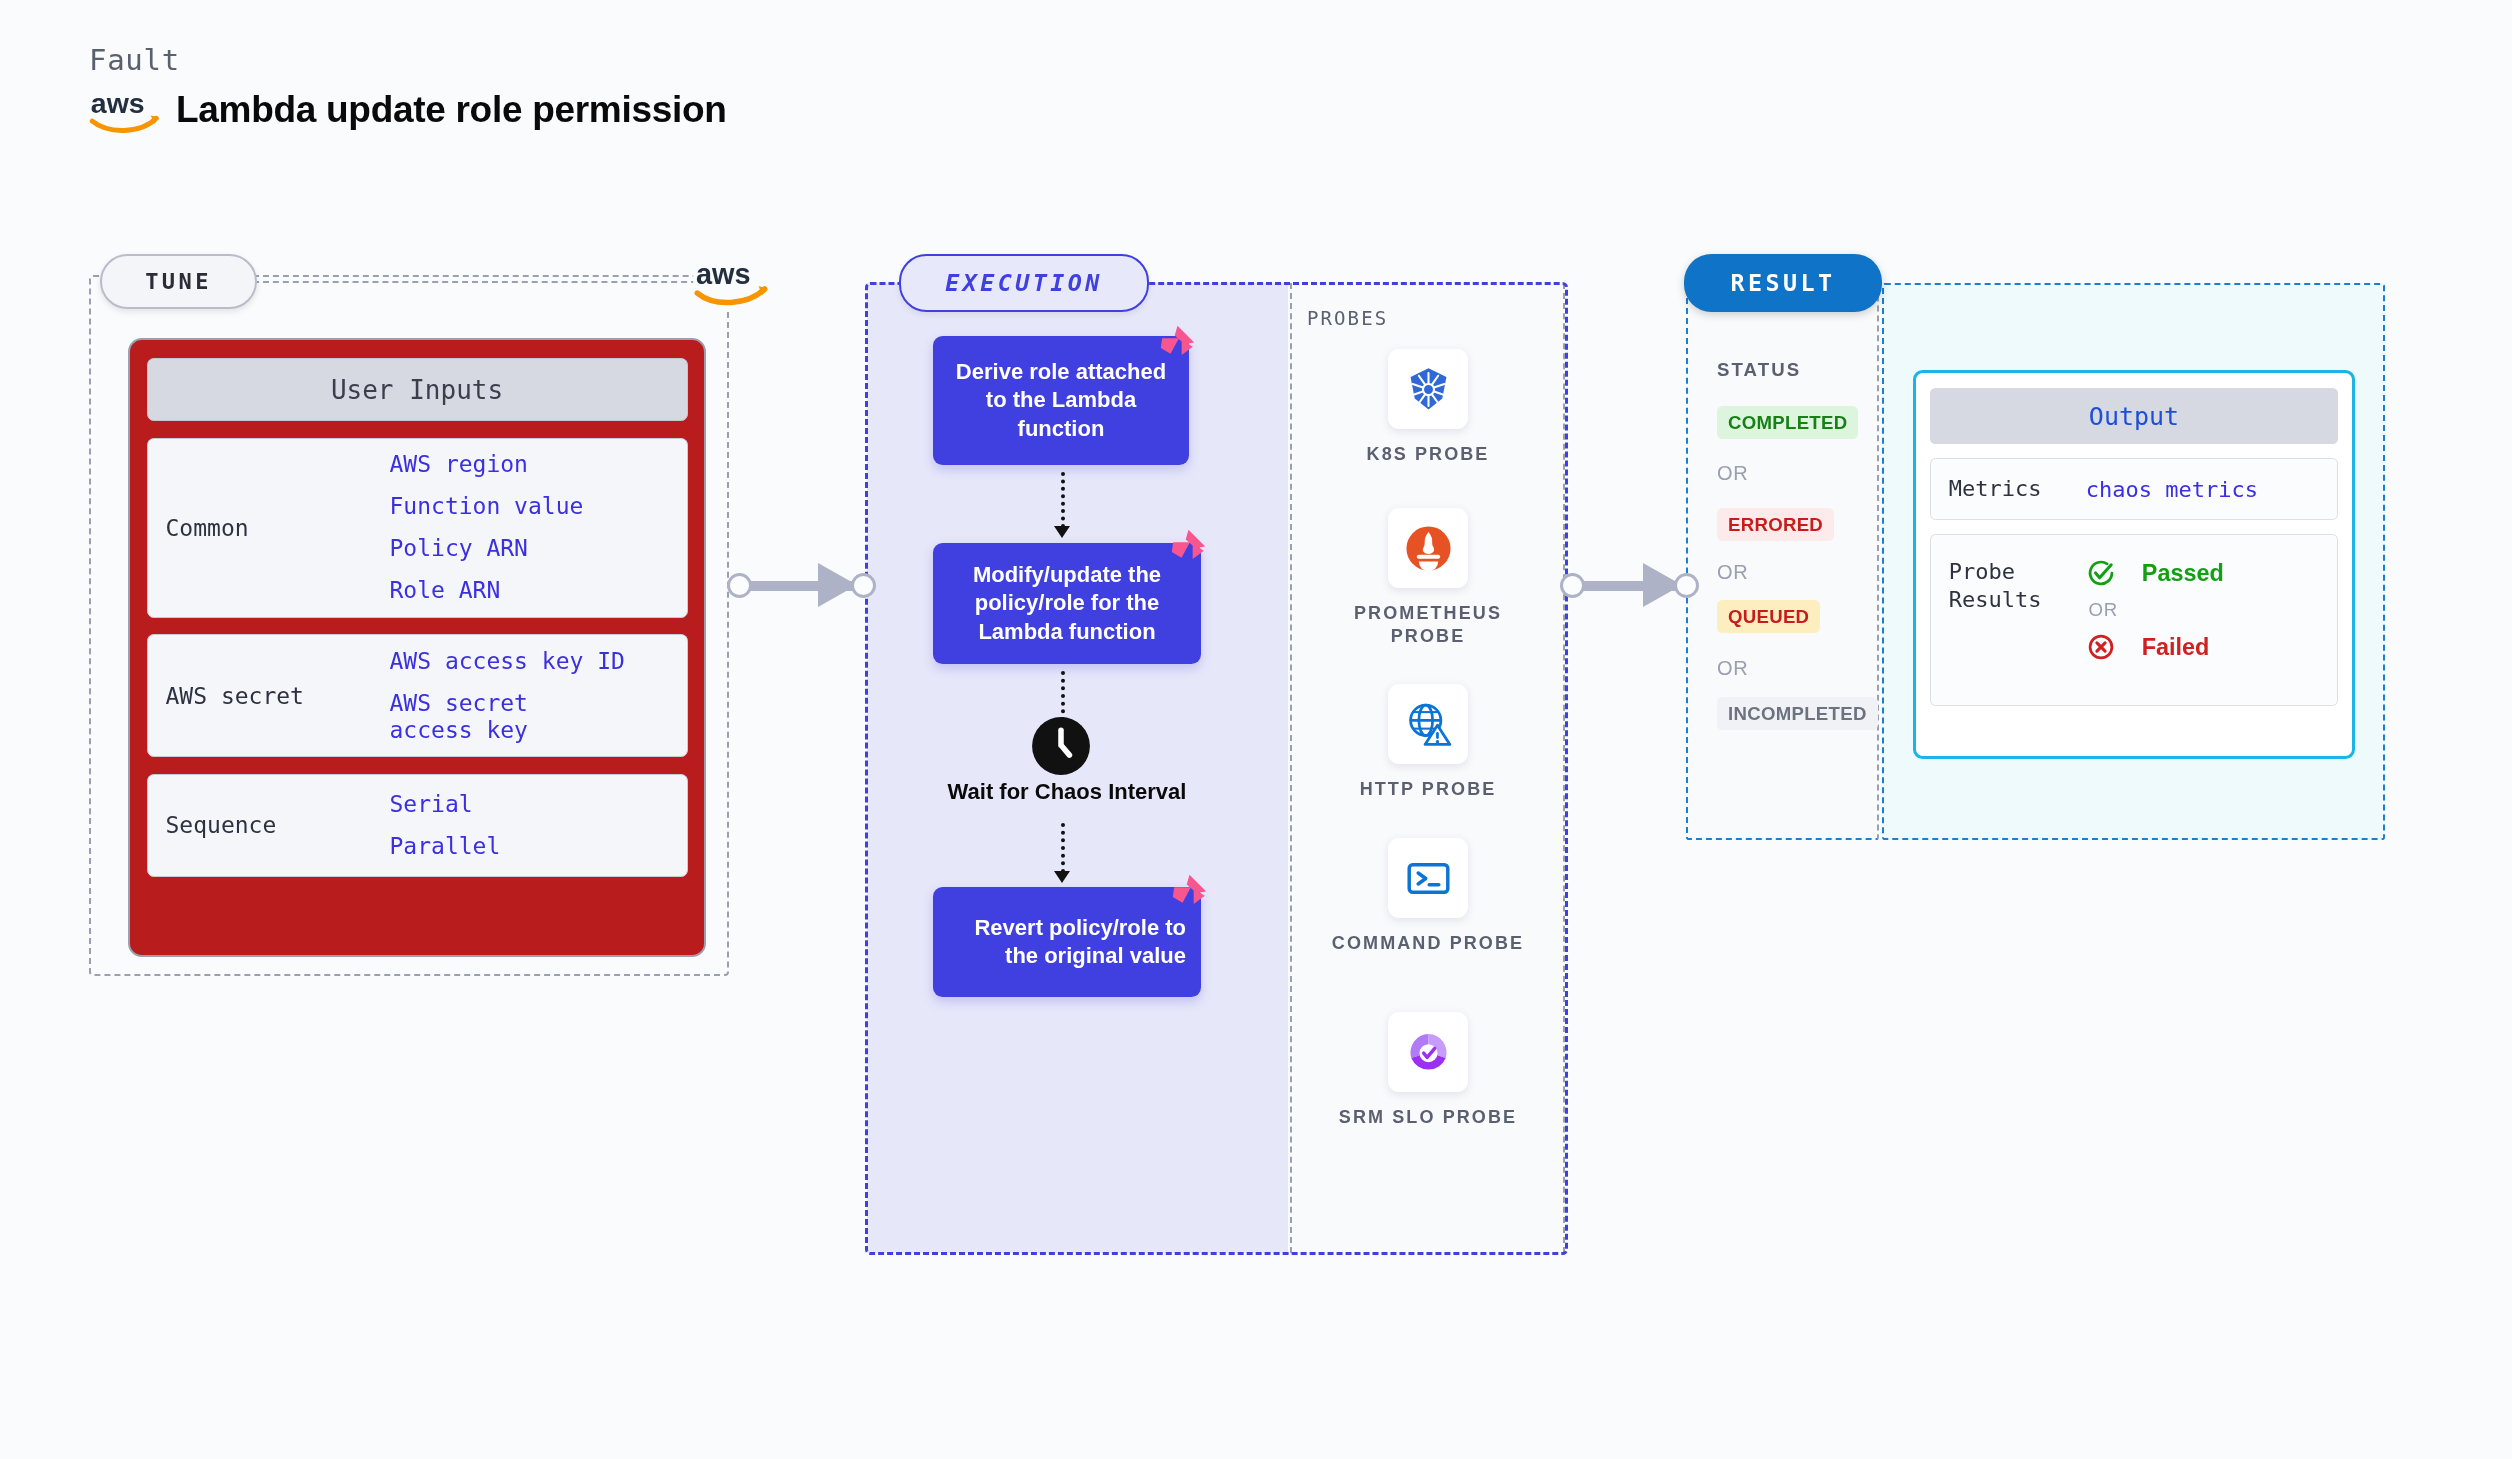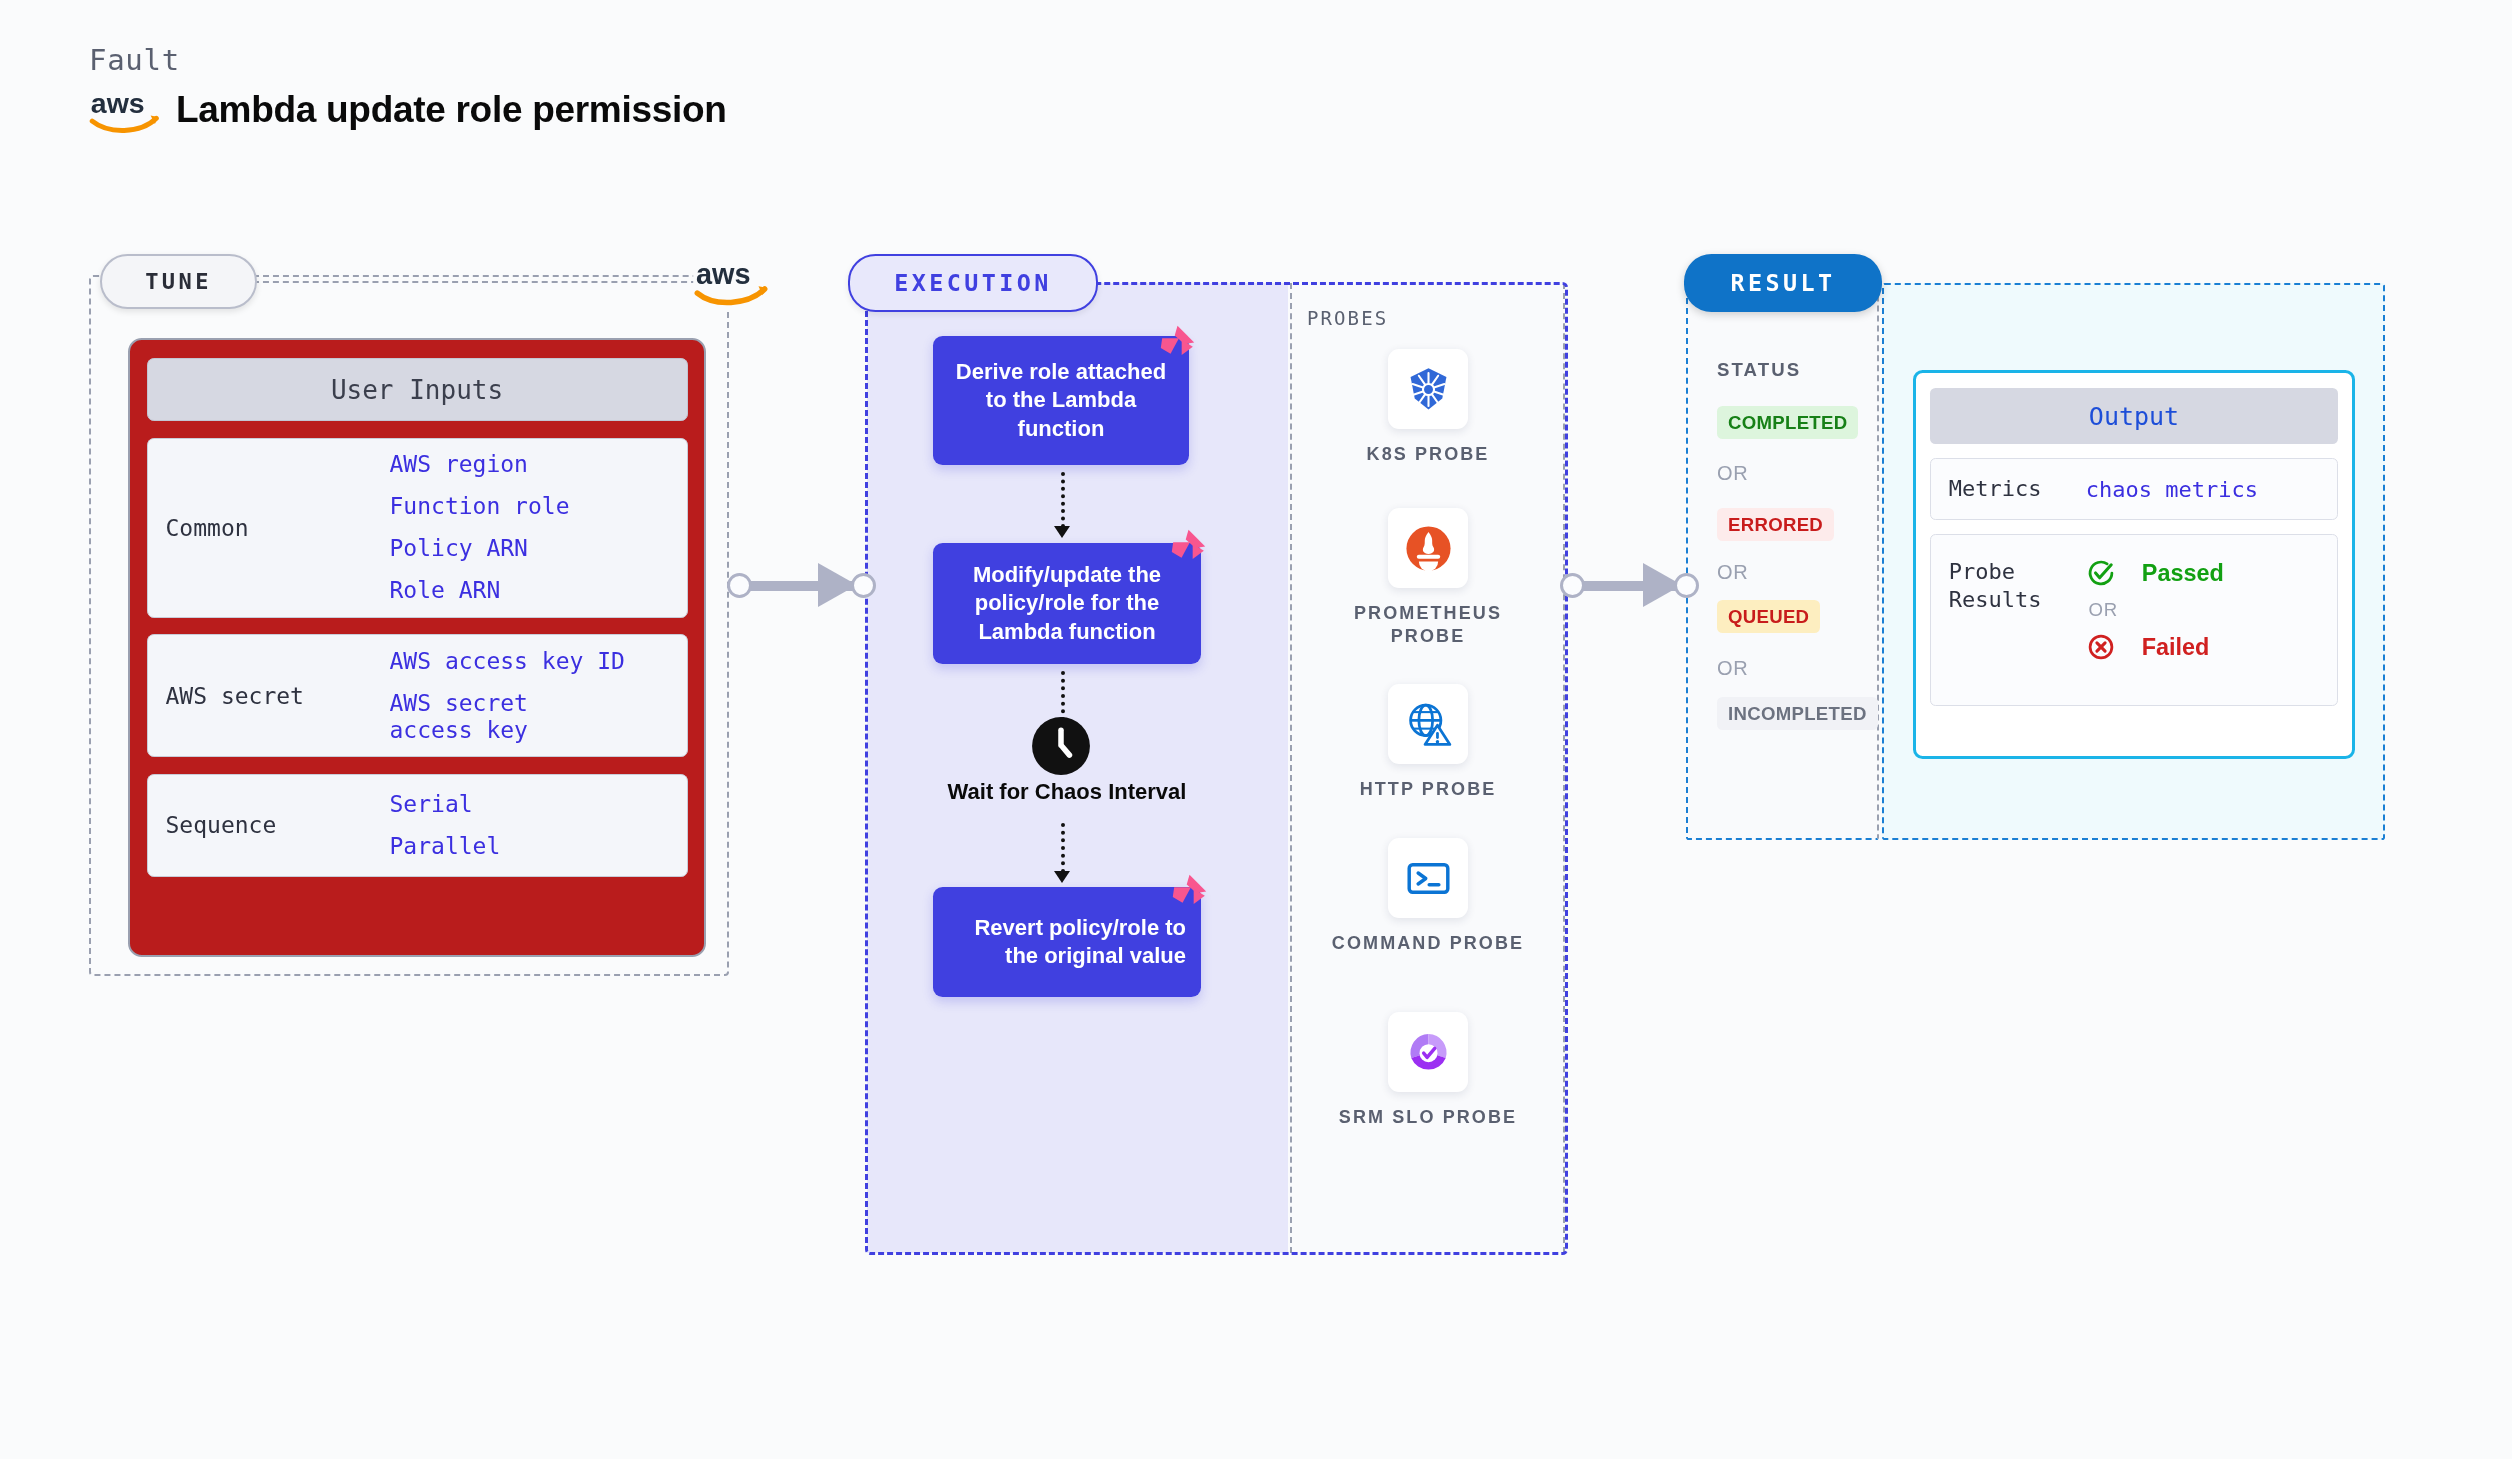--- a/index.html
+++ b/index.html
@@ -25,23 +25,23 @@
     position: absolute; display: flex; align-items: center; justify-content: center;
     font-family: "DejaVu Sans Mono", monospace; font-weight: bold;
     letter-spacing: 3.4px; border-radius: 27.5px; z-index: 12;
   }
   #tune-pill {
     left: 100px; top: 254px; width: 157px; height: 55px;
     background: #f4f5f8; border: 2.1px solid #b9bdcb; color: #2a2d38;
     font-size: 22px; box-shadow: 0 2.8px 6.9px rgba(0,0,0,.10);
   }
   #exec-pill {
-    left: 848px; top: 254px; width: 250px; height: 58px;
+    left: 899px; top: 254px; width: 250px; height: 58px;
     background: #e8e8fb; border: 2.8px solid #4040e0; color: #4040e0;
-    font-size: 23.4px; box-shadow: 0 2.8px 6.9px rgba(0,0,0,.08);
+    font-size: 23.4px; box-shadow: 0 2.8px 6.9px rgba(0,0,0,.08); font-style: italic;
   }
   #result-pill {
     left: 1684px; top: 254px; width: 198px; height: 58px;
     background: #0f73c8; border: none; color: #ffffff;
     font-size: 23.4px; box-shadow: 0 2.8px 8.3px rgba(0,0,0,.18);
   }
 
   
   #tune-panel {
     position: absolute; left: 89px; top: 275px; width: 640px; height: 701px;
@@ -259,21 +259,21 @@
 
 <div id="tune-pill" class="pill">TUNE</div>
 
 <div id="tune-card">
   <div id="inputs-header">User Inputs</div>
 
   <div class="input-group">
     <div class="group-label">Common</div>
     <div class="group-values">
       <span>AWS region</span>
-      <span>Function role</span>
+      <span>Function value</span>
       <span>Policy ARN</span>
       <span>Role ARN</span>
     </div>
   </div>
 
   <div class="input-group">
     <div class="group-label">AWS secret</div>
     <div class="group-values">
       <span>AWS access key ID</span>
       <span style="max-width:206px;display:block">AWS secret access key</span>

